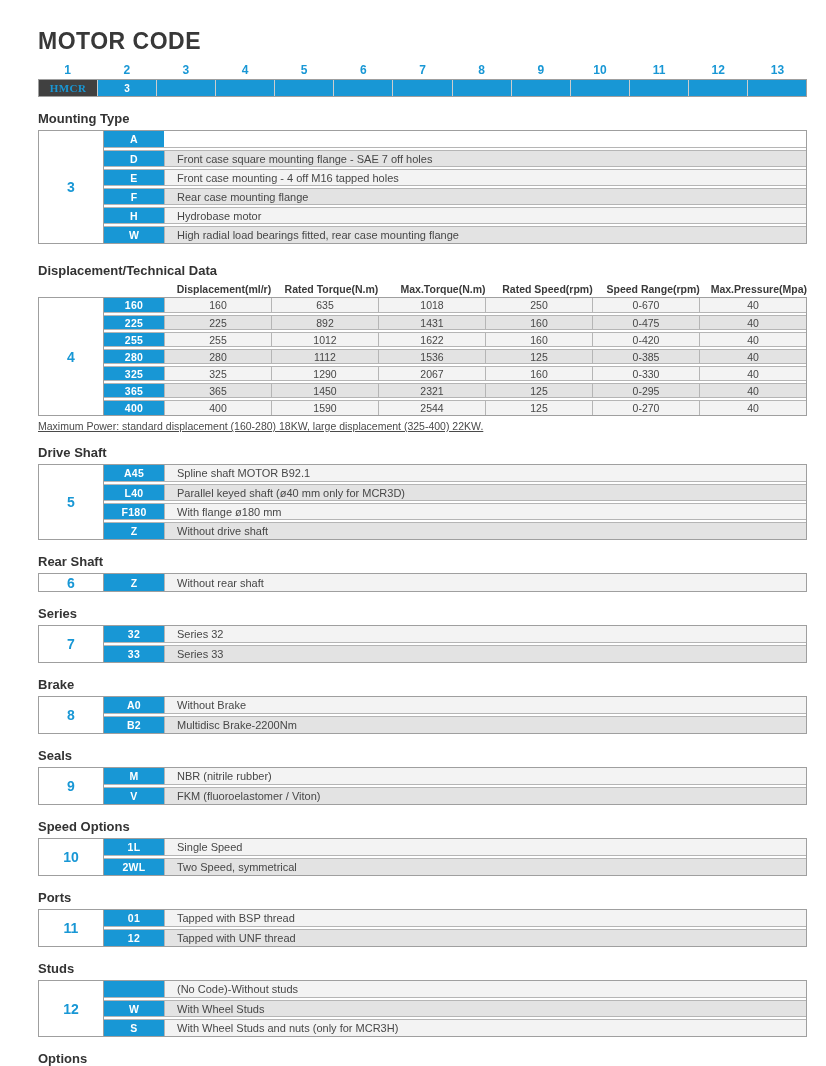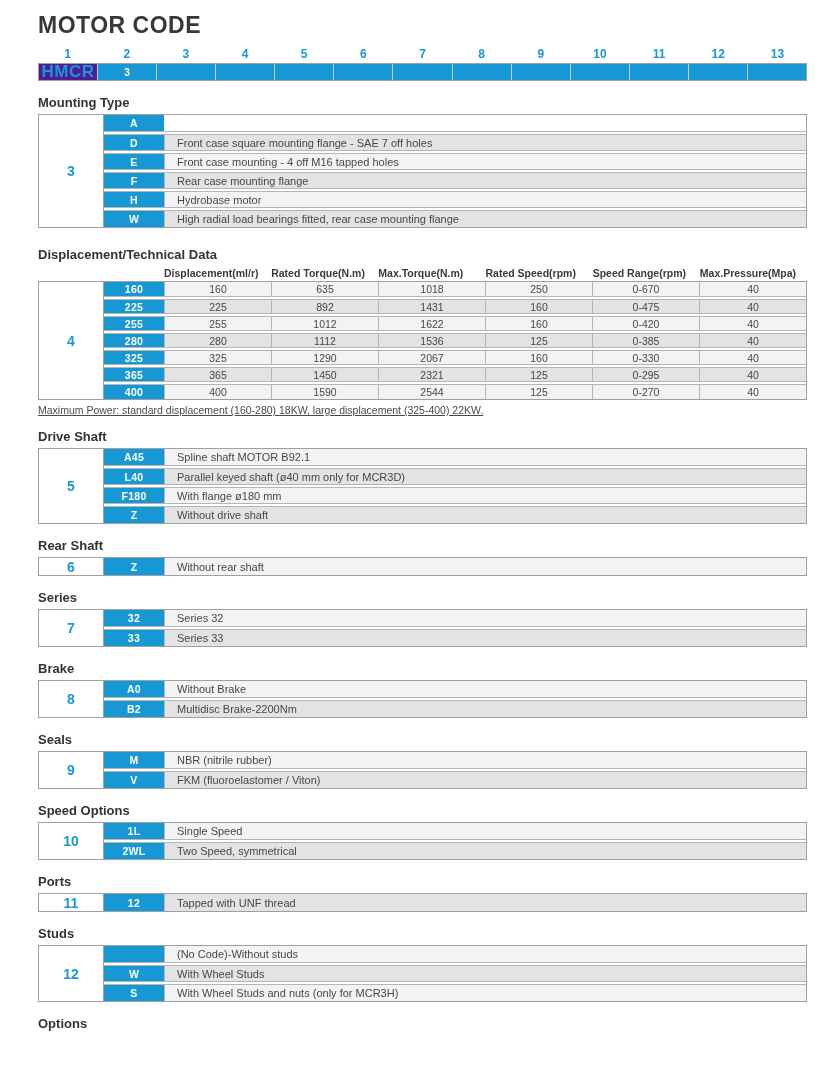--- a/index.html
+++ b/index.html
@@ -11,36 +11,36 @@
     --text:#474747;
     --heading:#383838;
   }
   *{box-sizing:border-box;}
   html,body{margin:0;padding:0;}
   body{
     width:826px;height:1066px;background:#ffffff;
     font-family:"Liberation Sans","DejaVu Sans",sans-serif;
     color:var(--text);overflow:hidden;
   }
-  .content{margin-left:38px;width:769px;padding-top:12px;}
+  .content{margin-left:38px;width:769px;padding-top:28px;}
   h1{
     font-size:23px;line-height:27px;font-weight:bold;color:var(--heading);
     margin:0 0 8px 0;letter-spacing:0.5px;
   }
   
   .pos-row{display:grid;grid-template-columns:repeat(13,1fr);height:15px;margin-bottom:1px;}
   .pos{color:var(--blue);font-weight:bold;font-size:12px;text-align:center;line-height:15px;}
   
   .code-bar{display:flex;height:18px;border:1px solid var(--border-outer);}
   .code-cell{
     flex:1;background:var(--blue);border-left:1px solid #cccccc;
     display:flex;align-items:center;justify-content:center;
     font-size:10px;font-weight:bold;color:#ffffff;
   }
-  .code-cell.first{border-left:none;background:#4c1d95;color:var(--blue);font-size:17px;letter-spacing:0.5px;}
+  .code-cell.first{border-left:none;background:#404040;color:var(--blue);font-size:11px;letter-spacing:0.5px;font-family:Liberation Serif, serif;}
   
   .section-title{font-size:13px;line-height:14px;font-weight:bold;color:#333333;margin:15px 0 4px 0;}
   .section.gap-sm .section-title{margin-top:20px;}
   .section.gap-lg .section-title{margin-top:14px;}
   .sec-table{display:flex;border:1px solid var(--border-outer);background:#ffffff;}
   .num-cell{
     flex:0 0 65px;border-right:1px solid var(--border-outer);
     display:flex;align-items:center;justify-content:center;
     color:var(--blue);font-weight:bold;font-size:14px;background:#ffffff;
   }
@@ -59,21 +59,21 @@
     white-space:nowrap;overflow:hidden;
   }
   .stripe-light{background:var(--stripe-light);}
   .stripe-dark{background:var(--stripe-dark);}
   .cellv{
     flex:1;font-size:10.5px;display:flex;align-items:center;justify-content:center;
     border-left:1px solid var(--border-inner);color:var(--text);
   }
   
   .dt-header{margin-left:126px;display:grid;grid-template-columns:repeat(6,1fr);height:14px;margin-bottom:1px;}
-  .dt-h{font-size:10.5px;font-weight:bold;color:#3a3a3a;text-align:left;line-height:14px;white-space:nowrap;}
+  .dt-h{font-size:10.5px;font-weight:bold;color:#3a3a3a;text-align:right;line-height:14px;white-space:nowrap;}
   .note{font-size:10.5px;color:#4a4a4a;margin-top:4px;line-height:12px;text-decoration:underline;}
 </style>
 </head>
 <body>
 
 <div class="content">
   <h1>MOTOR CODE</h1>
   <div class="pos-row" id="pos-row">
       <div class="pos">1</div>
       <div class="pos">2</div>
@@ -315,20 +315,24 @@
             </div>
           </div>
         </div>
       </div>
       <div class="section">
         <div class="section-title">Ports</div>
         <div class="sec-table">
           <div class="num-cell">11</div>
           <div class="rows">
             <div class="row">
+              <div class="codec">01</div>
+              <div class="desc stripe-light">Tapped with BSP thread</div>
+            </div>
+            <div class="row">
               <div class="codec">12</div>
               <div class="desc stripe-dark">Tapped with UNF thread</div>
             </div>
           </div>
         </div>
       </div>
       <div class="section">
         <div class="section-title">Studs</div>
         <div class="sec-table">
           <div class="num-cell">12</div>

